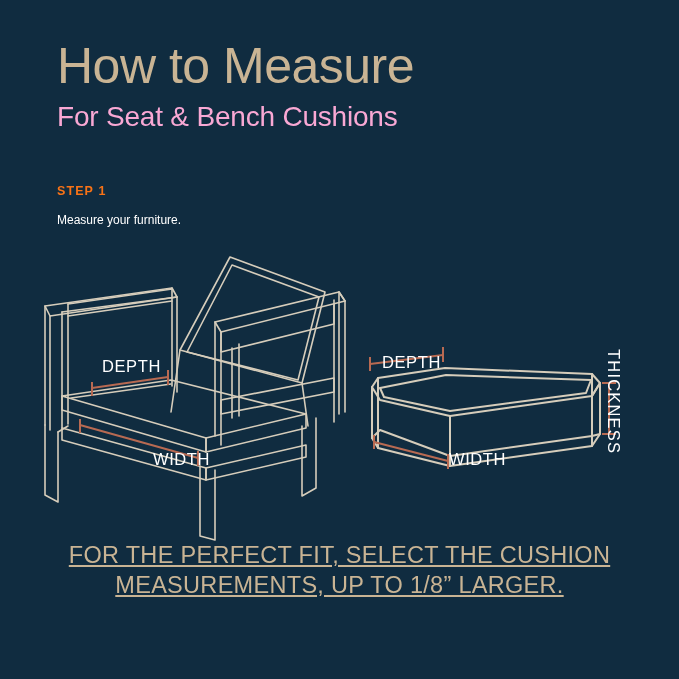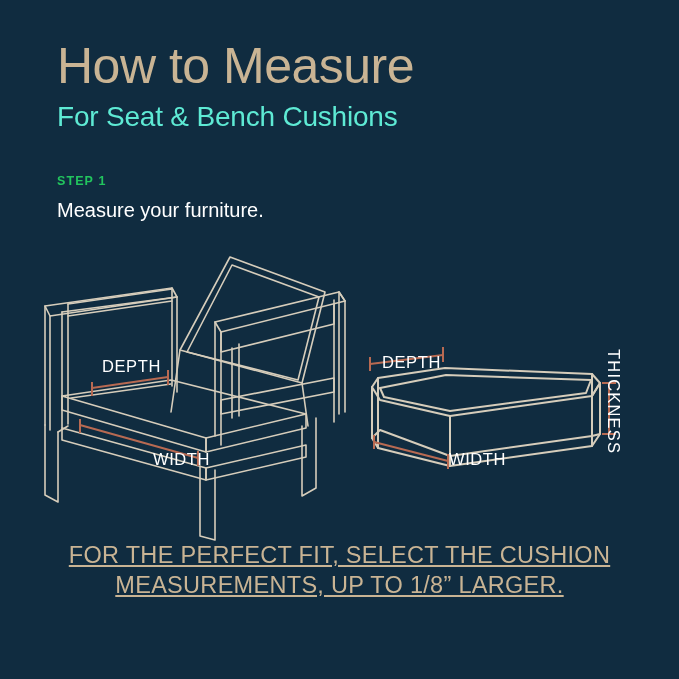--- a/index.html
+++ b/index.html
@@ -30,21 +30,21 @@
     font-weight: 400;
     color: #c9b494;
     letter-spacing: -0.5px;
     margin: 0;
     white-space: nowrap;
   }
   .subtitle {
     font-size: 28px;
     line-height: 34px;
     font-weight: 400;
-    color: #5eead4;
+    color: #f9a8d4;
     letter-spacing: -0.2px;
     margin: 6px 0 0 0;
     white-space: nowrap;
   }
 
   
   .steps {
     position: absolute;
     left: 57px;
     top: 168px;
@@ -55,25 +55,25 @@
     position: absolute;
     top: 0;
   }
   .step-1 { left: 0px;   width: 300px; }
   .step-2 { left: 325px; width: 265px; }
 
   .step-kicker {
     font-size: 12.5px;
     font-weight: bold;
     letter-spacing: 1.1px;
-    color: #22c55e;
-    margin: 6px 0 10px 0;
+    color: #f97316;
+    margin: 16px 0 10px 0;
   }
   .step-text {
-    font-size: 20px;
+    font-size: 12px;
     line-height: 24px;
     font-weight: 400;
     color: #ffffff;
     margin: 0;
   }
 
   
   .diagram {
     position: absolute;
   }

